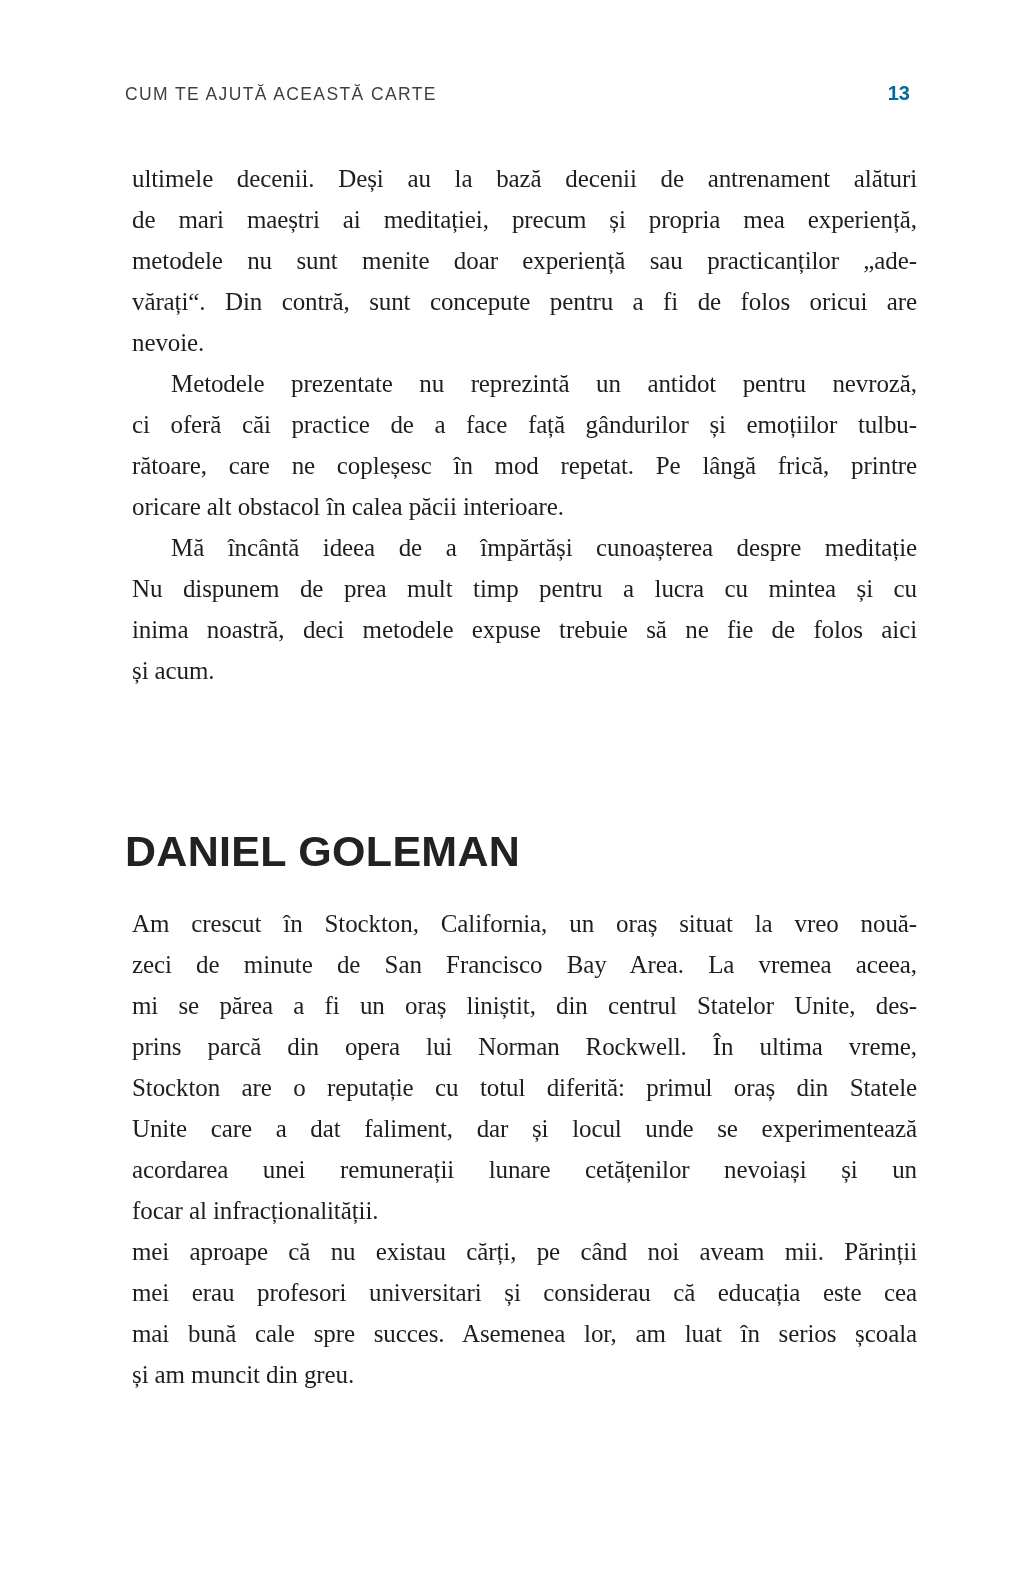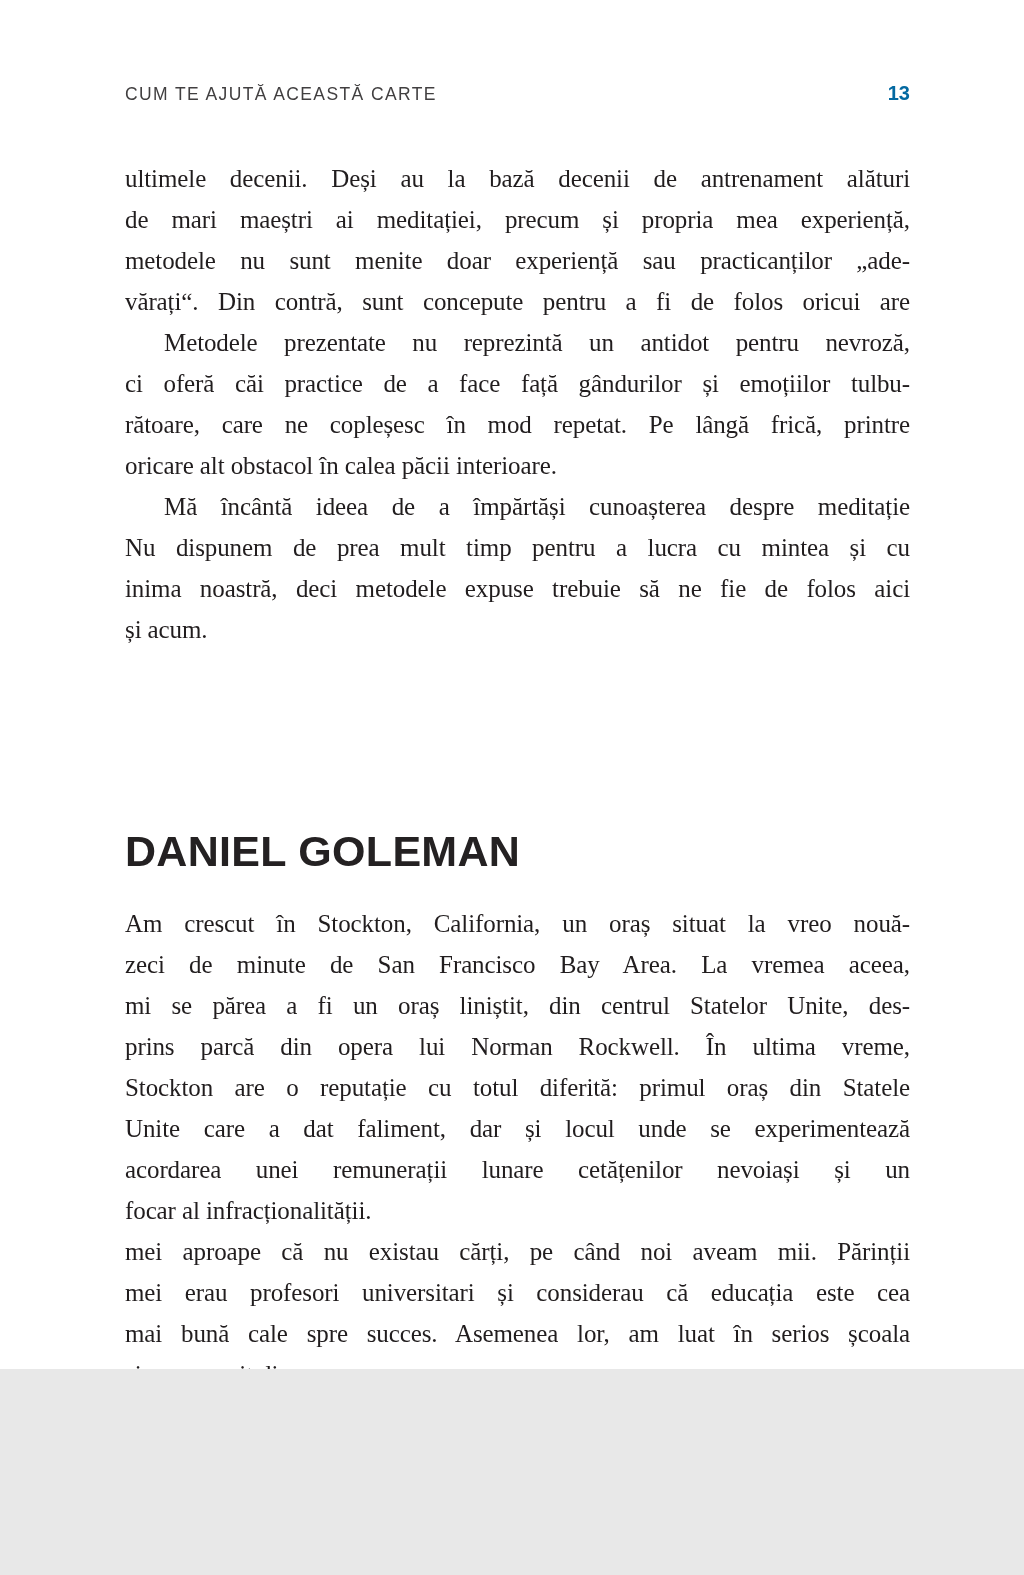--- a/index.html
+++ b/index.html
@@ -1,20 +1,20 @@
 <!DOCTYPE html>
 <html lang="ro"><head>
 <meta charset="utf-8">
 <style>
   * { margin: 0; padding: 0; box-sizing: border-box; }
   html, body { background: #e8e8e8; }
   .page {
     position: relative;
     width: 1024px;
-    height: 1369px;
+    height: 1575px;
     margin: 0 auto;
     background: #ffffff;
     overflow: hidden;
   }
   .running-header {
     position: absolute;
     left: 125px;
     top: 82px;
     width: 785px;
     display: flex;
@@ -29,21 +29,21 @@
     font-weight: 400;
   }
   .page-number {
     font-family: "Liberation Sans", "DejaVu Sans", sans-serif;
     font-size: 20px;
     color: #0369a1;
     font-weight: 600;
   }
   .text-block {
     position: absolute;
-    left: 125px;
+    left: 132px;
     width: 785px;
     font-family: "Liberation Serif", "DejaVu Serif", serif;
     font-size: 25px;
     line-height: 41px;
     color: #211d1e;
     letter-spacing: -0.1px;
   }
   #block-0 { top: 158px; }
   #block-1 { top: 903px; }
   .line {
@@ -78,20 +78,21 @@
     <span class="running-title">CUM TE AJUTĂ ACEASTĂ CARTE</span>
     <span class="page-number">13</span>
   </div>
 
   <div class="text-block" id="block-0">
       <div>
         <div class="line">ultimele decenii. Deși au la bază decenii de antrenament alături</div>
         <div class="line">de mari maeștri ai meditației, precum și propria mea experiență,</div>
         <div class="line">metodele nu sunt menite doar experiență sau practicanților „ade-</div>
         <div class="line">vărați“. Din contră, sunt concepute pentru a fi de folos oricui are</div>
+        <div class="line last">nevoie.</div>
       </div>
       <div>
         <div class="line indent">Metodele prezentate nu reprezintă un antidot pentru nevroză,</div>
         <div class="line">ci oferă căi practice de a face față gândurilor și emoțiilor tulbu-</div>
         <div class="line">rătoare, care ne copleșesc în mod repetat. Pe lângă frică, printre</div>
         <div class="line last">oricare alt obstacol în calea păcii interioare.</div>
       </div>
       <div>
         <div class="line indent">Mă încântă ideea de a împărtăși cunoașterea despre meditație</div>
         <div class="line">Nu dispunem de prea mult timp pentru a lucra cu mintea și cu</div>

